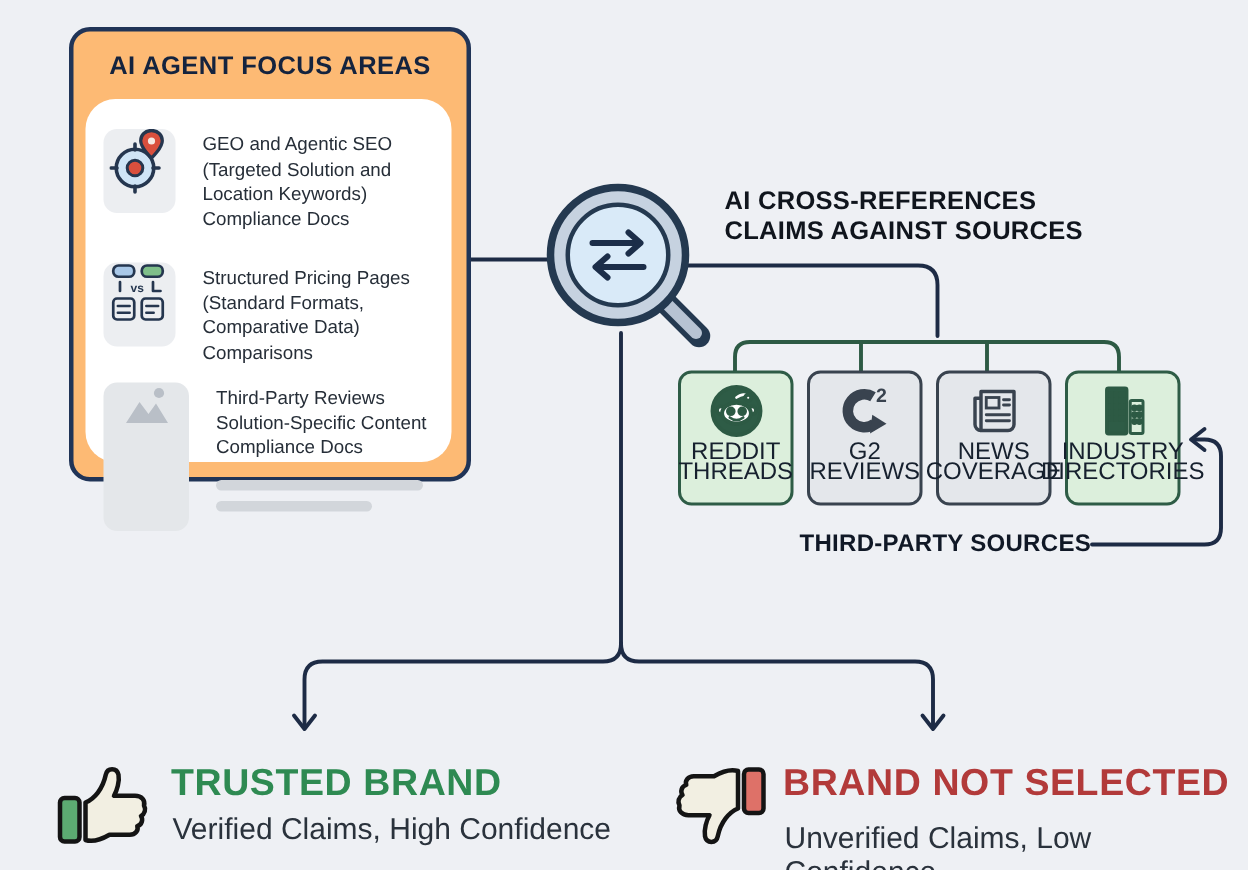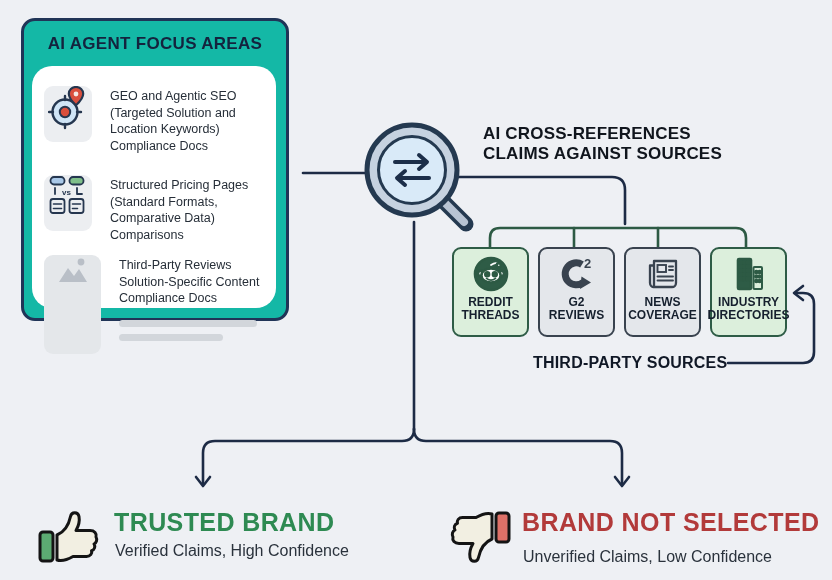--- a/index.html
+++ b/index.html
@@ -9,22 +9,22 @@
     font-family:"Liberation Sans", sans-serif;
     color:#1c2430;
   }
   svg { display:block; }
   .wires { position:absolute; left:0; top:0; z-index:1; }
   .navy  { stroke:#1d2b45; stroke-width:2.6; fill:none; stroke-linecap:round; stroke-linejoin:round; }
   .green { stroke:#2d5a44; stroke-width:2.6; fill:none; stroke-linecap:round; stroke-linejoin:round; }
 
   
   .card {
-    position:absolute; left:21px; top:18px; width:268px; height:303px;
-    background:#14b8a6; border:3px solid #203457; border-radius:14px;
+    position:absolute; left:46px; top:18px; width:268px; height:303px;
+    background:#fdba74; border:3px solid #203457; border-radius:14px;
     z-index:2; box-sizing:border-box;
   }
   .card-title {
     margin-top:13px; text-align:center;
     font-size:17px; font-weight:700; letter-spacing:.3px; color:#14233e;
   }
   .card-panel {
     position:absolute; left:8px; right:10px; top:45px; bottom:10px;
     background:#ffffff; border-radius:20px;
   }
@@ -52,35 +52,35 @@
   }
   .sources-row { position:absolute; left:452px; top:247px; display:flex; gap:9px; z-index:2; }
   .src-box {
     width:77px; height:90px; border-radius:9px; box-sizing:border-box;
     display:flex; flex-direction:column; align-items:center; padding-top:7px;
   }
   .src-box.green { background:#dcefdc; border:2.5px solid #2e5c46; }
   .src-box.gray  { background:#e4e7eb; border:2.5px solid #39434f; }
   .src-label {
     margin-top:4px; text-align:center; white-space:pre-line;
-    font-size:12px; font-weight:700; line-height:12.5px; color:#16202e;
+    font-size:16px; font-weight:400; line-height:12.5px; color:#16202e;
   }
   .tps-label {
     position:absolute; left:533px; top:354px; z-index:2;
     font-size:16px; font-weight:700; letter-spacing:.2px; color:#101826;
   }
 
   
   .outcome-icon { position:absolute; z-index:2; }
   .oi-pos { left:36px;  top:502px; }
   .oi-neg { left:443px; top:502px; }
   .outcome-title { position:absolute; z-index:2; font-size:25px; font-weight:800; letter-spacing:.4px; }
   .ot-pos { left:114px; top:508px; color:#2e8a52; }
   .ot-neg { left:522px; top:508px; color:#b23a3a; }
-  .outcome-sub { position:absolute; z-index:2; font-size:16px; color:#2a323c; }
+  .outcome-sub { position:absolute; z-index:2; font-size:20px; color:#2a323c; }
   .os-pos { left:115px; top:542px; }
   .os-neg { left:523px; top:548px; }
 </style>
 </head>
 <body>
 
 <div class="stage">
 
   <svg class="wires" width="832" height="580" viewBox="0 0 832 580">
     <path class="navy" d="M303,173 H367"></path>

